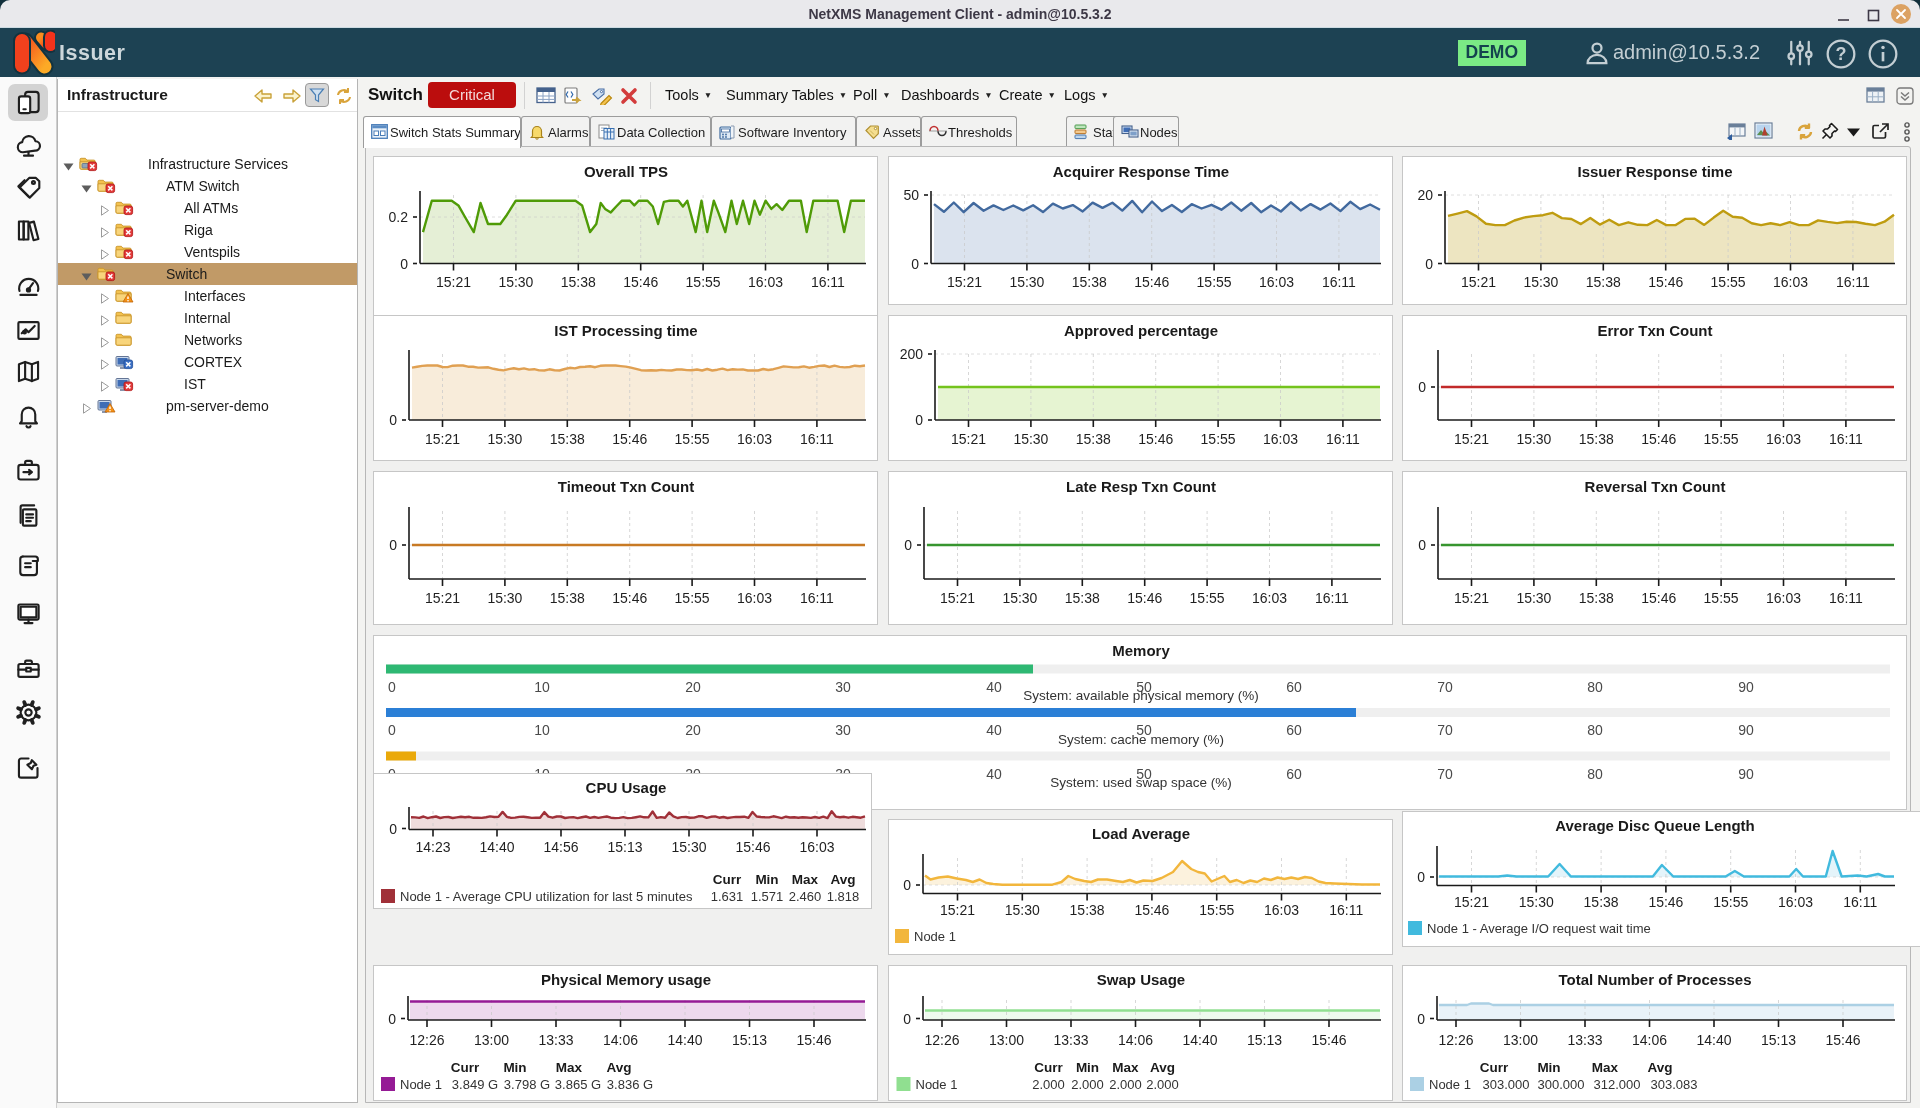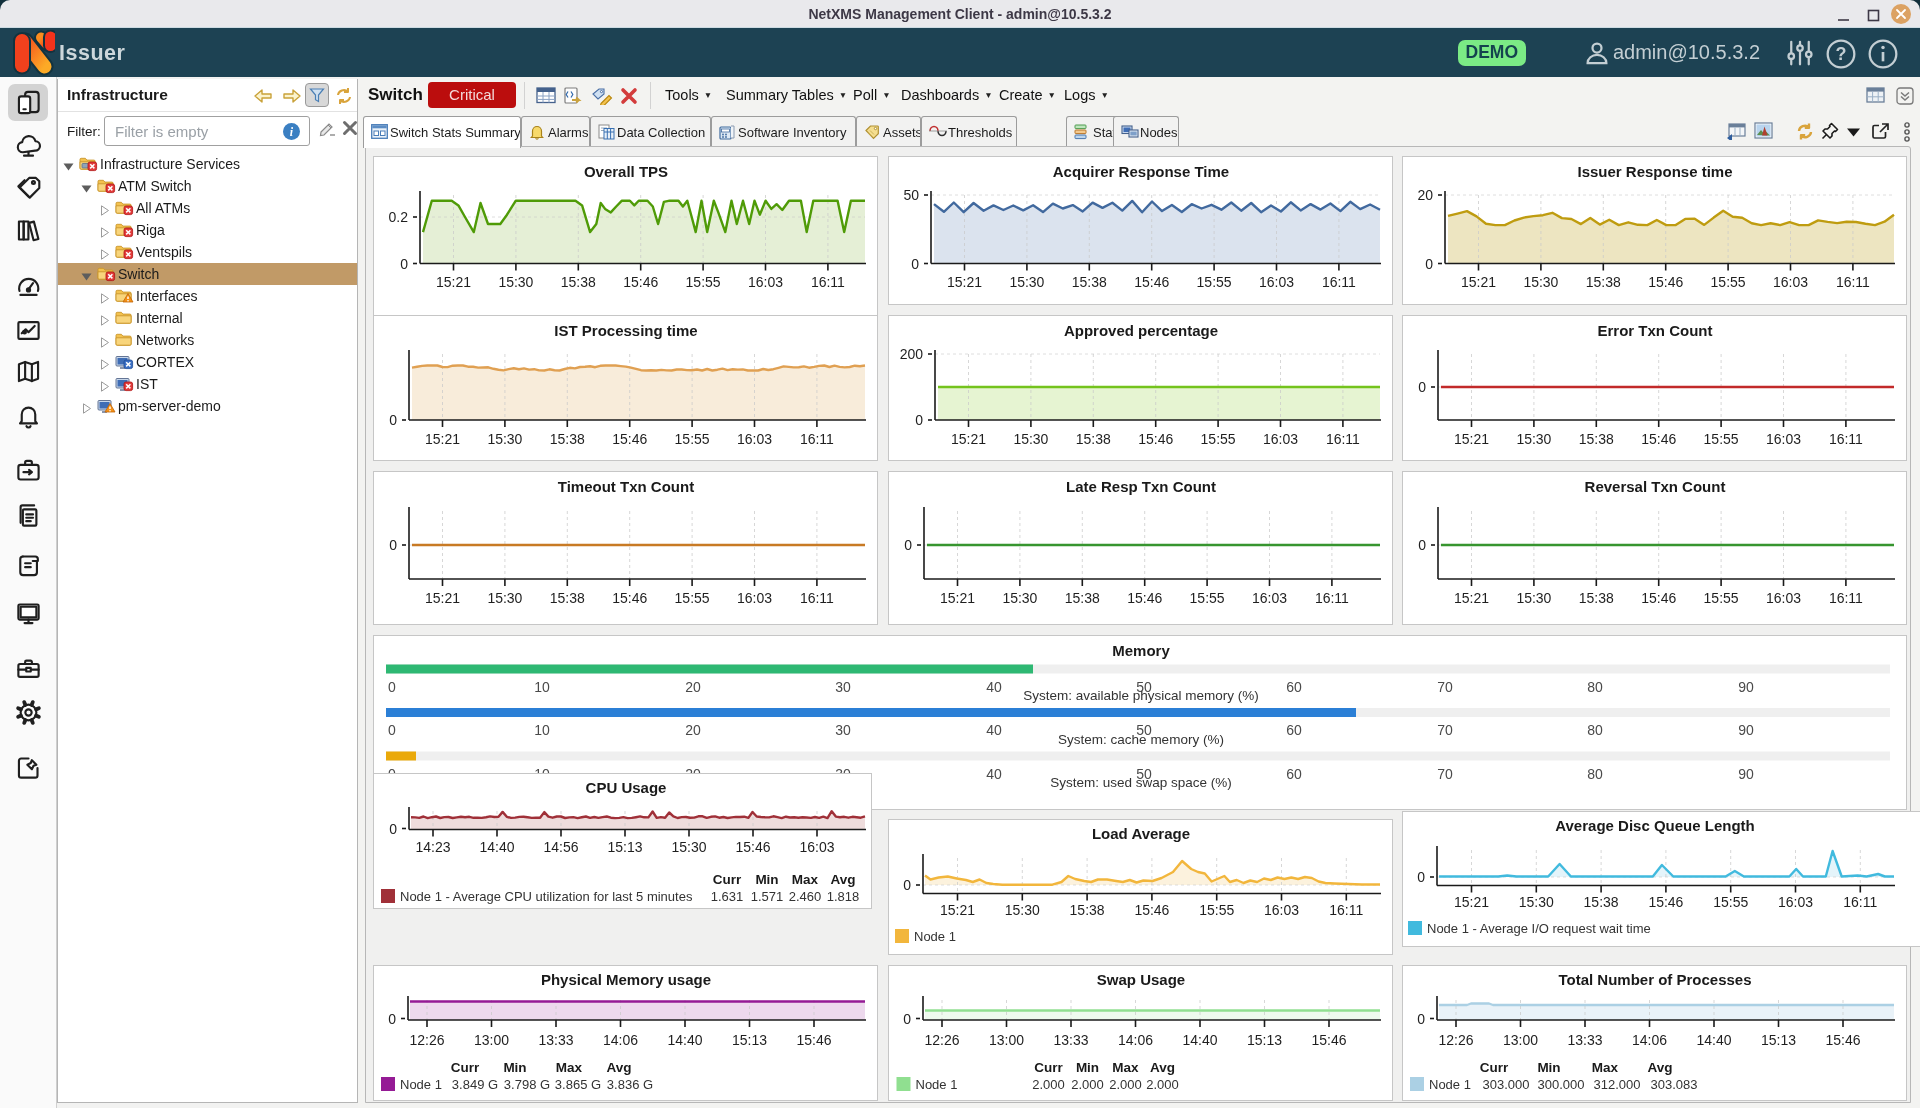--- a/index.html
+++ b/index.html
@@ -9,21 +9,21 @@
   background:#e9e9ec; border-radius:10px 10px 0 0; border-bottom:1px solid #cddbe2;}
 .wtitle { position:absolute; width:100%; text-align:center; top:6px;
   font-size:14px; font-weight:bold; color:#3d3846; }
 .winbtn { position:absolute; top:8px; width:13px; height:13px; }
 .closebtn { position:absolute; top:4px; right:9px; width:20px; height:20px;
   border-radius:50%; background:#dca263; display:flex; align-items:center; justify-content:center; }
 .header { position:absolute; left:0; top:28px; width:1920px; height:49px; background:#1d4253; }
 .logo { position:absolute; left:13px; top:2px; }
 .brand { position:absolute; left:59px; top:13px; font-size:21.5px; font-weight:bold; color:#cdd7db; letter-spacing:0.5px;}
 .demo { position:absolute; right:394px; top:12px; background:#7bea85; color:#14424e;
-  font-size:17.5px; font-weight:bold; padding:2px 8px 3px; border-radius:7px; }
+  font-size:17.5px; font-weight:bold; padding:2px 8px 3px; border-radius:0; }
 .admin { position:absolute; right:160px; top:13px; font-size:20px; color:#c3ced3; }
 .hic { position:absolute; top:10px; }
 .sidebar { position:absolute; left:0; top:77px; width:57px; height:1031px;
   background:#fafafa; border-right:1px solid #cfcfcf; }
 .sbi { position:absolute; left:13px; width:31px; height:31px; display:flex; align-items:center; justify-content:center;}
 .sbi.sel { background:#d3d3d3; border-radius:7px; left:8px; width:40px; height:37px; }
 .treepanel { position:absolute; left:57px; top:79px; width:301px; height:1024px;
   background:#fff; border:1px solid #b5b5b5; border-top:none; }
 .treehead { position:absolute; left:0; top:0; width:100%; height:33px; background:#fff; border-bottom:1px solid #e2e2e2;}
 .treetitle { position:absolute; left:9px; top:7px; font-size:15.5px; font-weight:bold; color:#1a1a1a; }
@@ -32,21 +32,21 @@
   border:1px solid #9a9a9a; border-radius:4px; display:flex; align-items:center; justify-content:center; }
 .filterrow { position:absolute; left:0; top:34px; width:100%; height:38px; }
 .flab { position:absolute; left:9px; top:11px; font-size:13.5px; color:#1a1a1a; }
 .finput { position:absolute; left:46px; top:3px; width:206px; height:30px; background:#fff;
   border:1px solid #a0a0a0; border-radius:3px; }
 .finput > span { position:absolute; left:10px; top:6px; font-size:15px; color:#9aa0a6; }
 .trow { position:absolute; left:0; width:100%; height:22px; }
 .trow.sel { background:#c19a67; }
 .ttri { position:absolute; top:5px; }
 .ticon { position:absolute; top:2px; }
-.tlab { position:absolute; top:3px; font-size:14px; color:#1a1a1a; white-space:nowrap;}
+.tlab { position:absolute; top:3px; font-size:14px; color:#1a1a1a; white-space:nowrap;margin-left:48px;}
 .mainarea { position:absolute; left:358px; top:77px; width:1562px; height:1031px; background:#f3f3f1; }
 .objname { position:absolute; left:368px; top:85px; font-size:17px; font-weight:bold; color:#111; }
 .critical { position:absolute; left:428px; top:82px; width:88px; height:26px; background:#bb0d0d;
   border-radius:4px; color:#f3d9d9; font-size:15px; text-align:center; line-height:25px; }
 .vsep { position:absolute; top:82px; width:1px; height:27px; background:#d2d2d2; }
 .tbi { position:absolute; top:87px; }
 .menu { position:absolute; top:87px; font-size:14.5px; color:#111; }
 .caret { font-size:8.5px; margin-left:5px; vertical-align:2px; color:#222;}
 .contentpanel { position:absolute; left:365px; top:146px; width:1546px; height:957px;
   background:#f0f0ef; border:1px solid #b7b7b7; border-radius:0 3px 0 0;}
@@ -294,38 +294,20 @@
 <svg class="th" style="left:222px" width="22" height="18" viewBox="0 0 22 18">
         <path d="M13 3 v4 h-9 v4 h9 v4 l7-6 z" fill="#fbf3cd" stroke="#c9a23a" stroke-width="1.4" stroke-linejoin="round"></path>
       </svg>
 <div class="funbtn">
         <svg width="16" height="16" viewBox="0 0 16 16">
           <path d="M1.5 2 h13 l-5 6 v6.5 l-3-1.8 V8 z" fill="#cfe0f0" stroke="#4a7fb5" stroke-width="1.2"></path>
         </svg>
       </div>
 <svg class="th" style="left:276px" width="20" height="18" viewBox="0 0 20 18">
         <path d="M4 8 a6 5.5 0 0 1 10-3.5 M14 1 v4 h-4 M16 10 a6 5.5 0 0 1 -10 3.5 M6 17 v-4 h4" fill="none" stroke="#d9a43c" stroke-width="2" stroke-linejoin="round"></path>
-      </svg>
-</div>
-<div class="filterrow">
-      <span class="flab">Filter:</span>
-<div class="finput">
-        <span>Filter is empty</span>
-<svg width="19" height="19" viewBox="0 0 19 19" style="position:absolute;right:8px;top:5px">
-          <circle cx="9.5" cy="9.5" r="8.5" fill="#3a7fc2"></circle>
-          <text x="9.5" y="13.6" text-anchor="middle" fill="#fff" font-size="12" font-weight="bold" font-style="italic" font-family="Liberation Serif,serif">i</text>
-        </svg>
-</div>
-<svg class="th" style="left:261px;top:6px" width="18" height="18" viewBox="0 0 18 18">
-        <path d="M2 13 l8-8 3 3 -8 8 -3.5 0.5 z" fill="#e8e8e8" stroke="#8a8a8a" stroke-width="1.2"></path>
-        <line x1="9" y1="6" x2="12" y2="9" stroke="#8a8a8a"></line>
-        <line x1="11" y1="16" x2="16" y2="16" stroke="#8a8a8a" stroke-width="1.4"></line>
-      </svg>
-<svg class="th" style="left:284px;top:7px" width="16" height="16" viewBox="0 0 16 16">
-        <path d="M2.5 2.5 l11 11 M13.5 2.5 l-11 11" stroke="#6e6e6e" stroke-width="3" stroke-linecap="round"></path>
       </svg>
 </div>
 <div class="trow" style="top:74px">
       <span class="ttri" style="left:5px"><svg width="11" height="11" viewBox="0 0 11 11">
           <path d="M0.5 2.5 h10 l-5 7 z" fill="#5d5d5d"></path>
         </svg></span>
       <span class="ticon" style="left:21px"><svg width="19" height="17" viewBox="0 0 19 17">
           <path d="M1 4.5 a1.2 1.2 0 0 1 1.2-1.2 h4.2 l1.5 1.8 h7 a1.2 1.2 0 0 1 1.2 1.2 V13 a1.2 1.2 0 0 1 -1.2 1.2 H2.2 A1.2 1.2 0 0 1 1 13 z" fill="#f3c24f" stroke="#c9952b" stroke-width="0.9"></path>
           <path d="M1 6.8 h15.1 V13 a1.2 1.2 0 0 1 -1.2 1.2 H2.2 A1.2 1.2 0 0 1 1 13 z" fill="#f8d57c" stroke="#c9952b" stroke-width="0.9"></path>
           <rect x="3" y="8.5" width="7" height="4.5" rx="0.8" fill="#8fa3b7" stroke="#5b7186" stroke-width="0.8"></rect>

